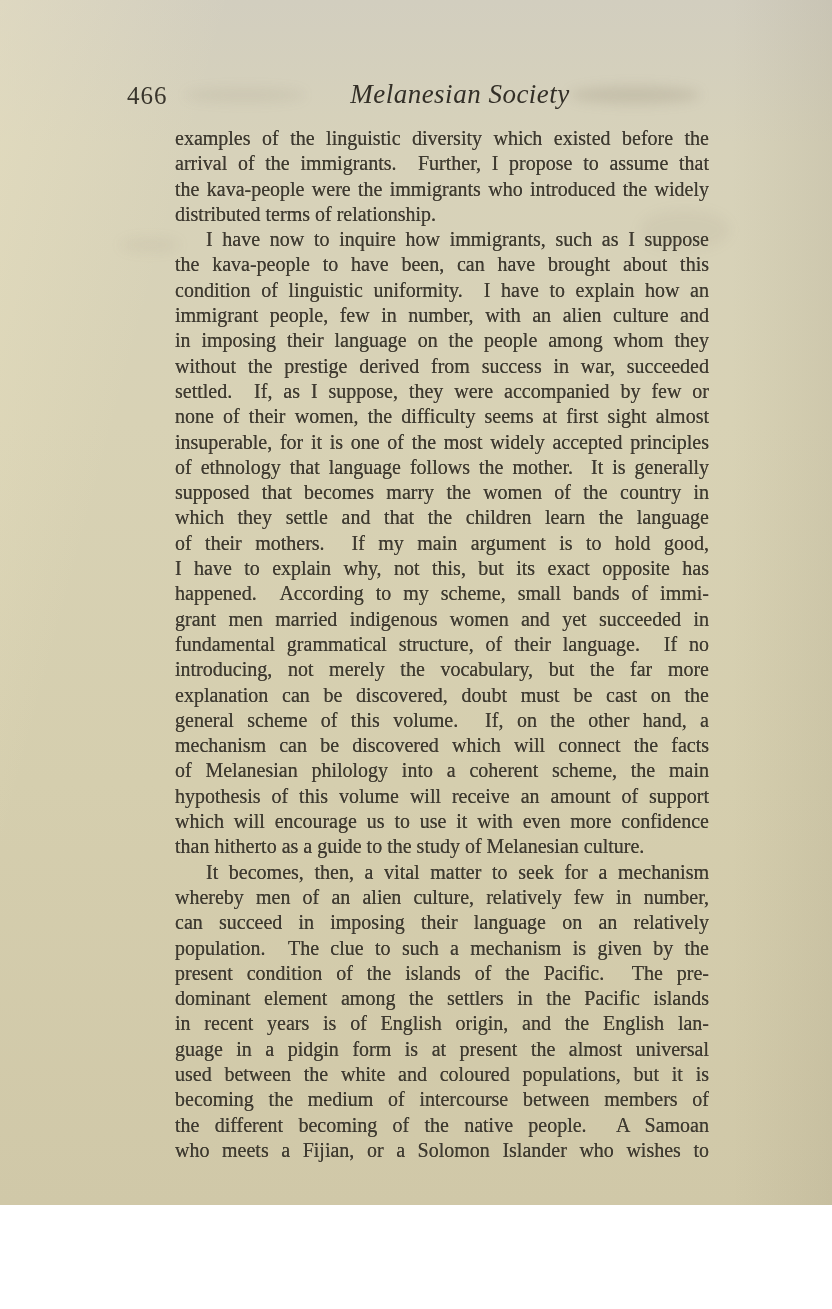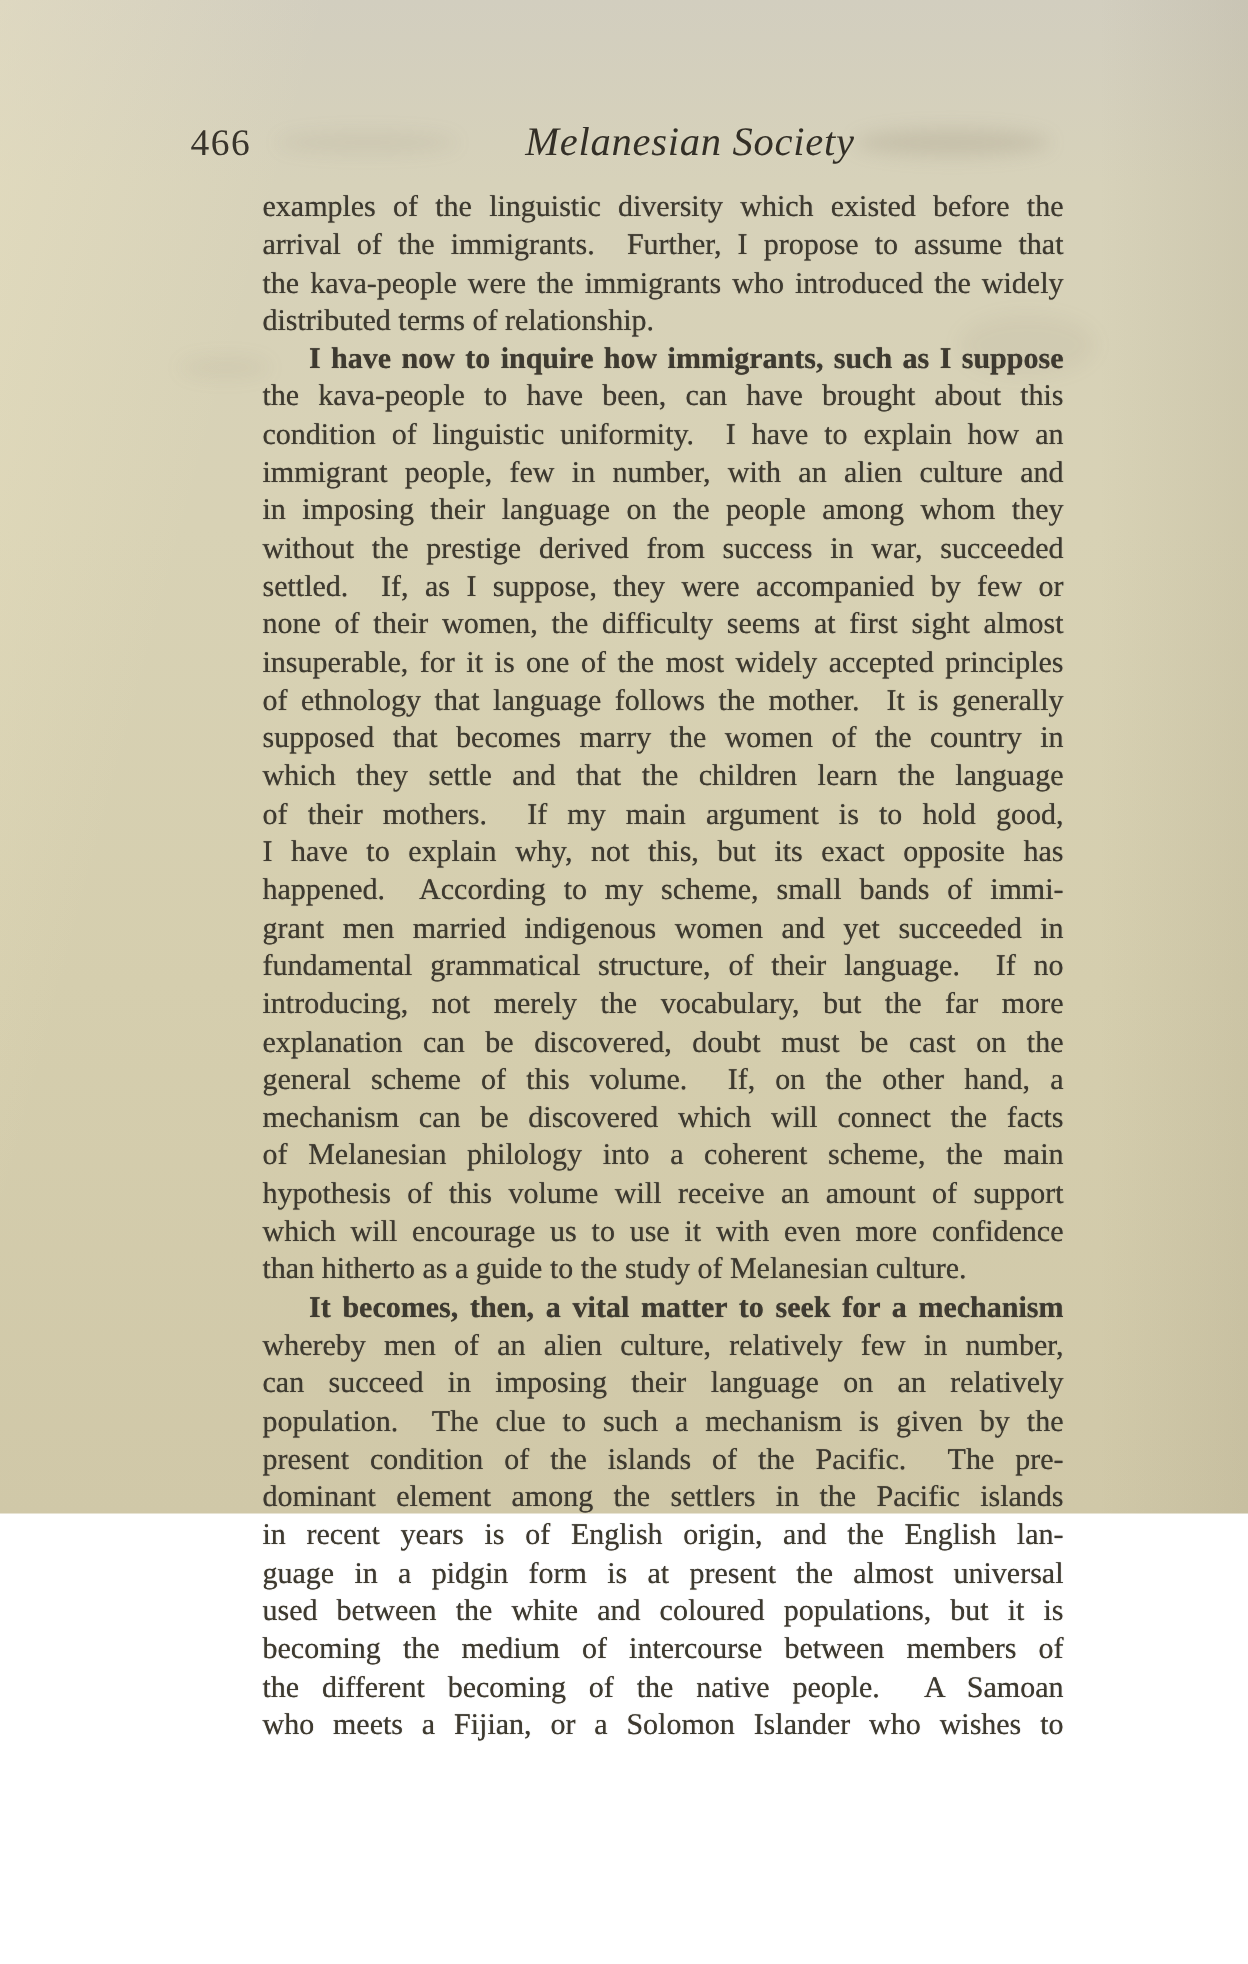--- a/index.html
+++ b/index.html
@@ -8,21 +8,21 @@
   }
   body {
     width: 832px;
     height: 1309px;
     overflow: hidden;
     font-family: "Liberation Serif", serif;
   }
   .page-scan {
     position: relative;
     width: 832px;
-    height: 1009px;
+    height: 1205px;
     background:
       linear-gradient(270deg, rgba(120,110,88,0.10) 0%, rgba(120,110,88,0) 12%),
       linear-gradient(105deg, rgba(240,231,196,0.40) 0%, rgba(240,231,196,0) 20%),
       linear-gradient(180deg, #d2cebf 0%, #d7d2ba 12%, #d8d2b5 35%, #d5ceae 65%, #d0c8a8 100%);
   }
   .smudge {
     position: absolute;
     border-radius: 50%;
     filter: blur(6px);
     background: rgba(125,118,96,0.18);
@@ -68,21 +68,20 @@
     white-space: pre-wrap;
     text-align: justify;
     text-align-last: justify;
     margin-left: 48px;
   }
   .line.lastline {
     text-align-last: left;
   }
   .line.indent {
     text-indent: 31px;
-    font-weight: bold;
   }
 </style>
 </head>
 <body>
 
 <div class="page-scan">
   <div class="smudge s1"></div>
   <div class="smudge s2"></div>
   <div class="smudge s3"></div>
   <div class="smudge s4"></div>

